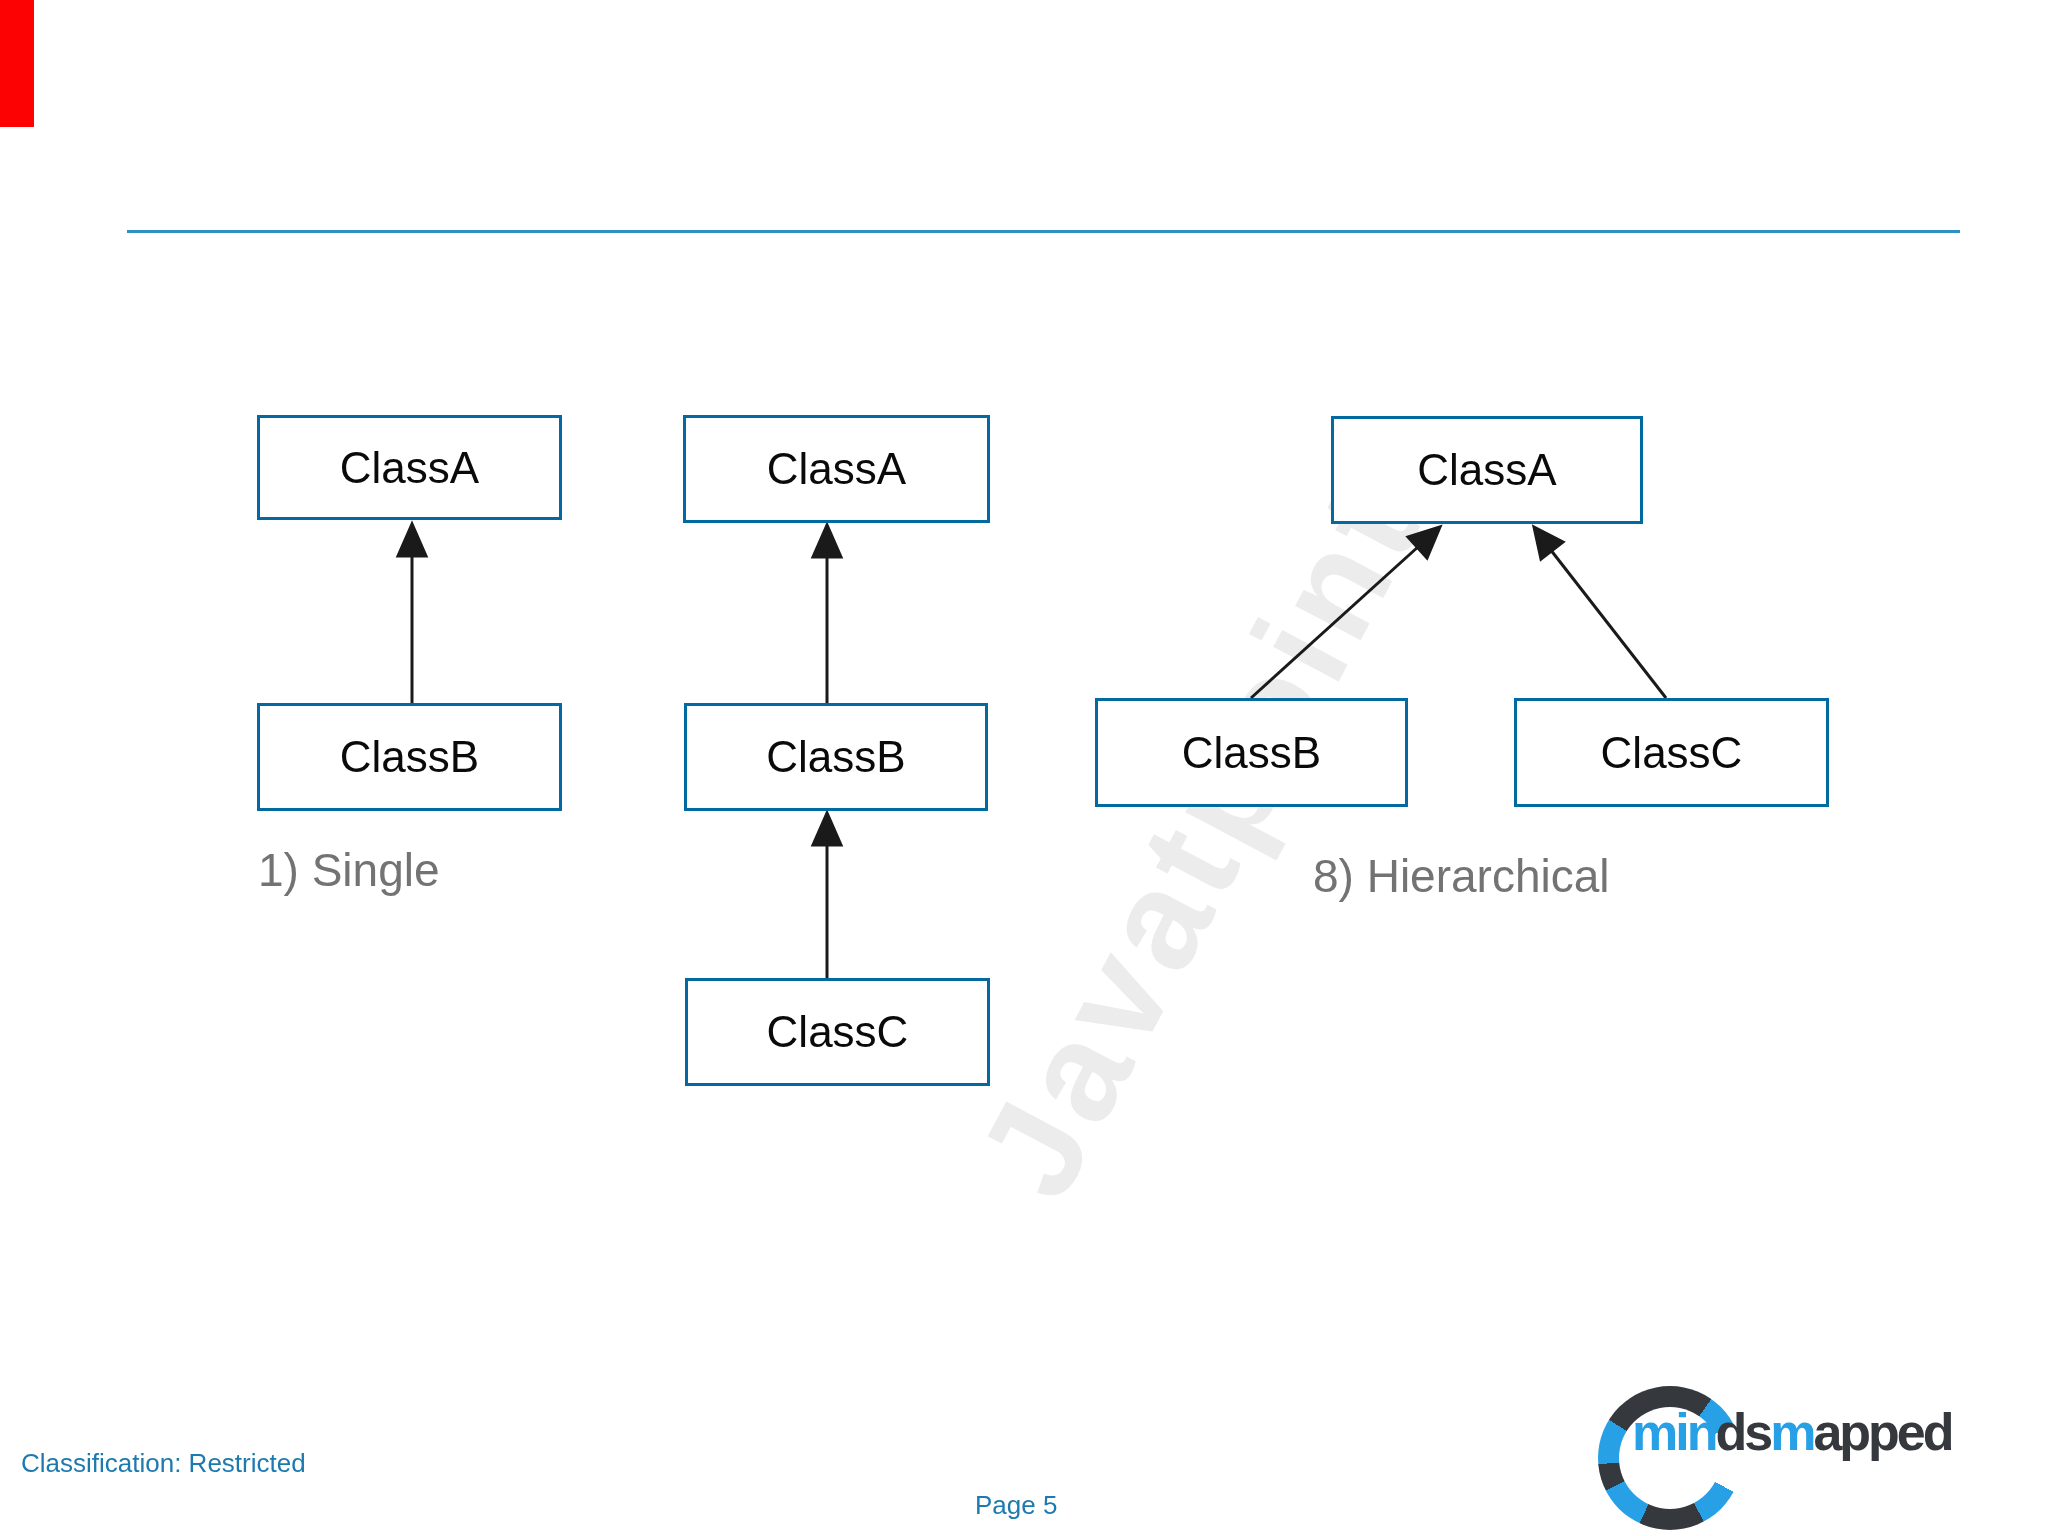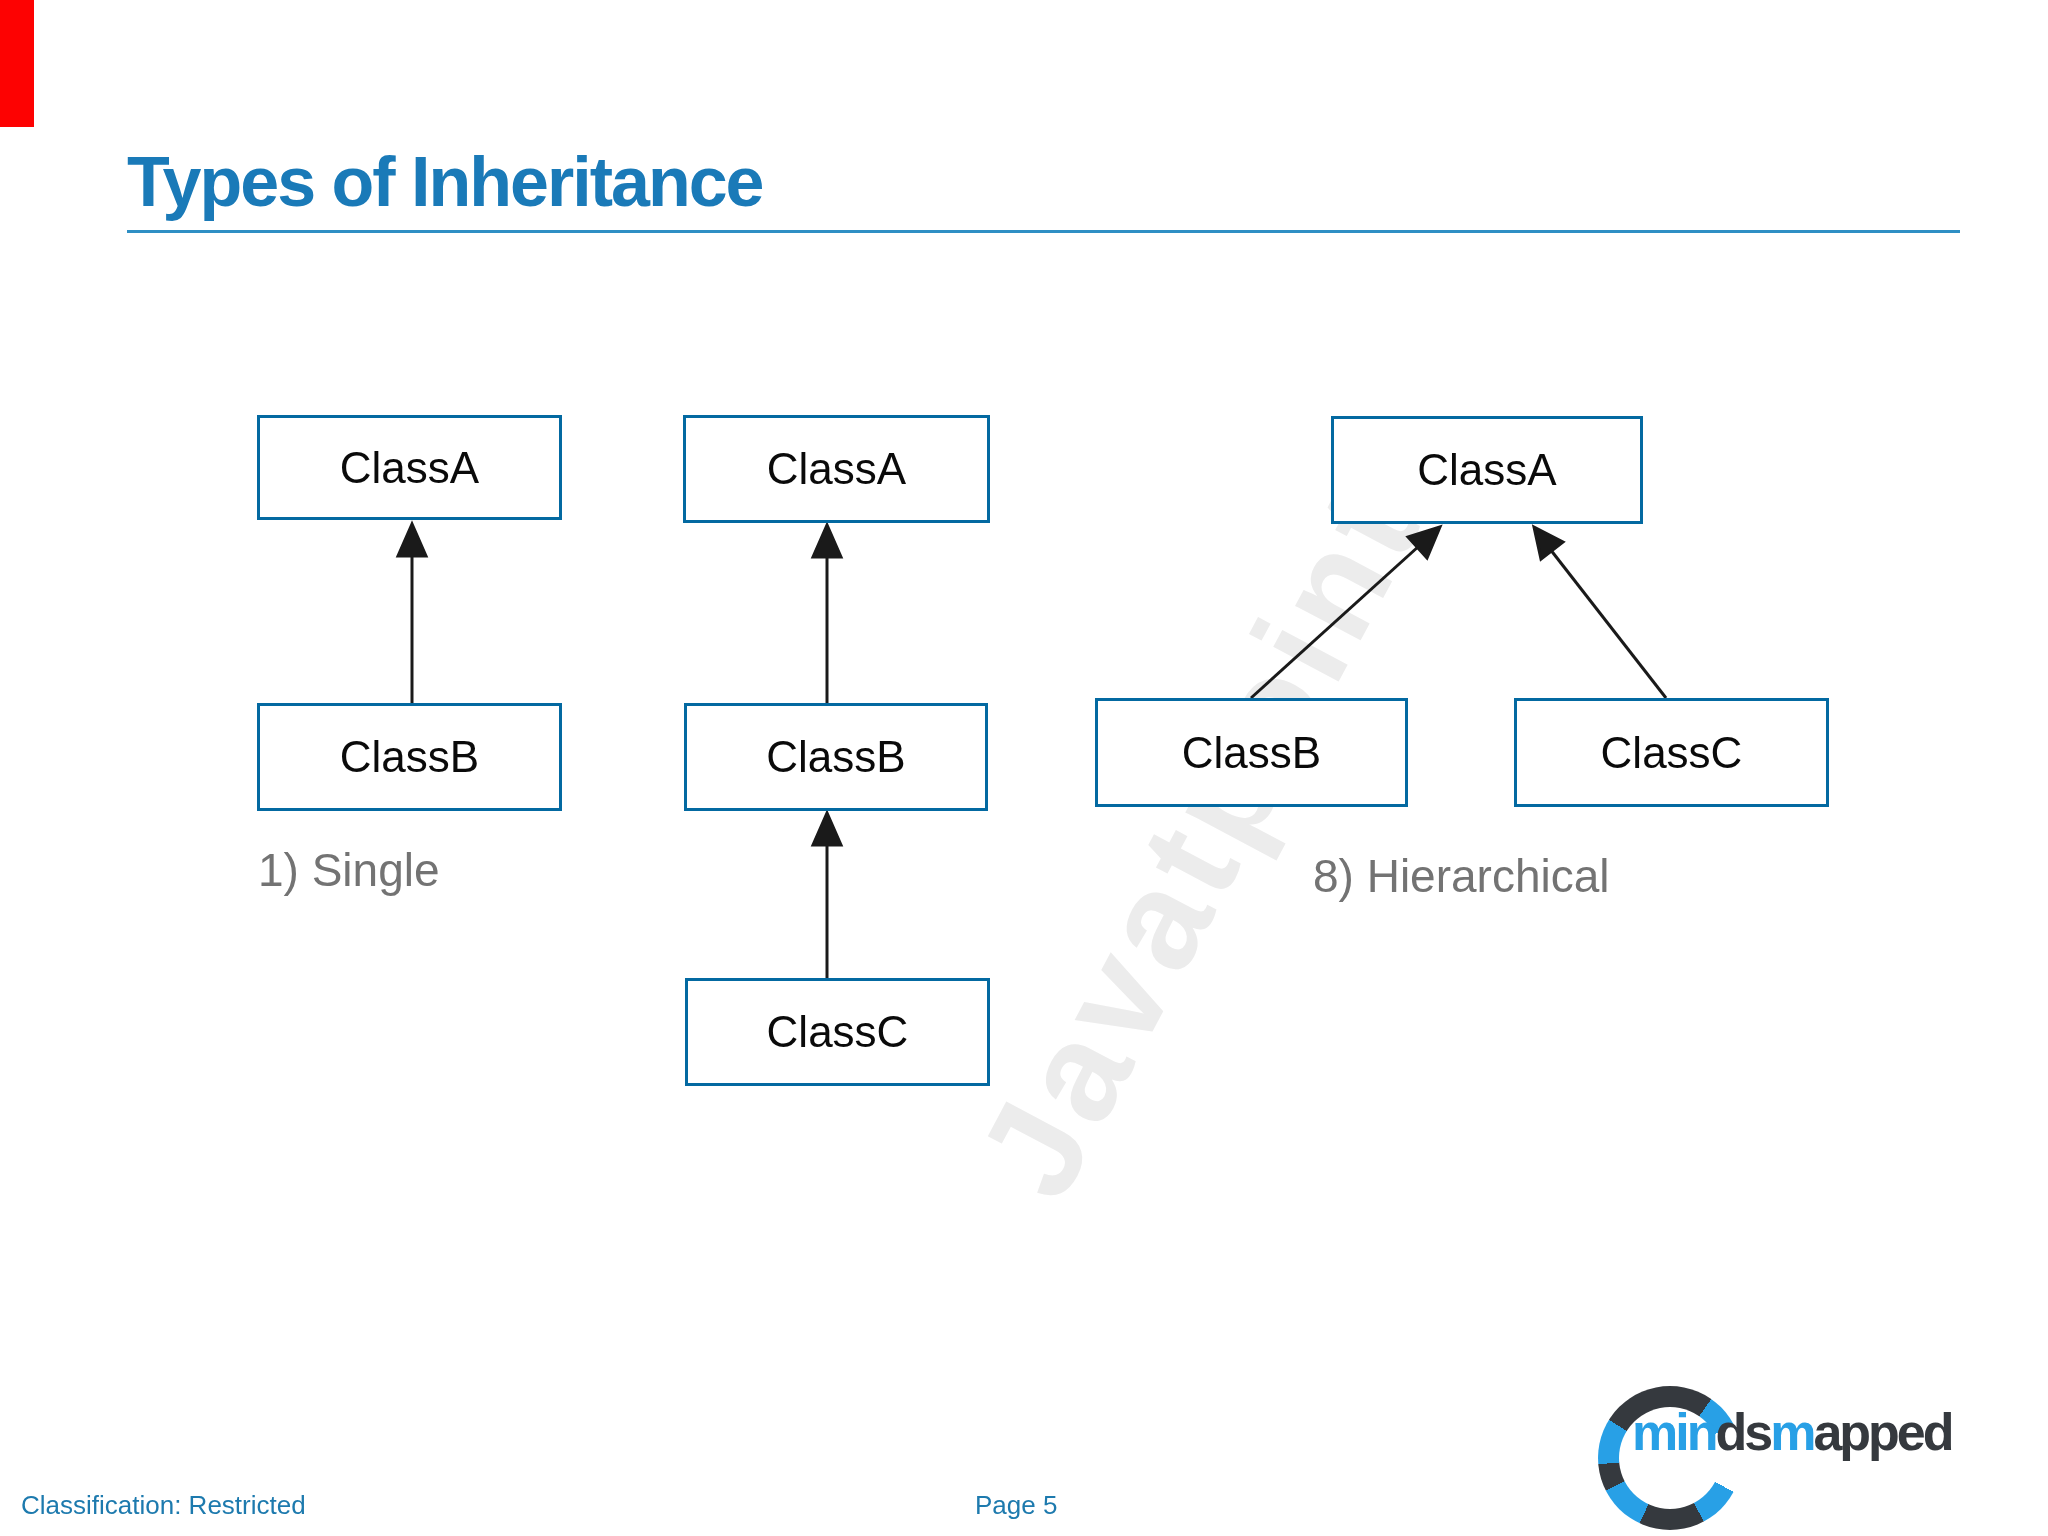--- a/index.html
+++ b/index.html
@@ -39,21 +39,21 @@
   #arrows{left:0;top:0;width:2048px;height:1536px;z-index:1;pointer-events:none;}
   
   #watermark{
     left:720px;top:770px;width:960px;height:140px;z-index:0;
     display:flex;align-items:center;justify-content:center;
     transform:rotate(-62deg);
     font-size:140px;font-weight:bold;letter-spacing:8px;color:#ececec;white-space:nowrap;
   }
   
   .footer-text{font-size:26px;color:#1d7aae;white-space:nowrap;z-index:2;}
-  #footer-classification{left:21px;top:1490px;}
+  #footer-classification{left:21px;top:1448px;}
   #footer-page{left:975px;top:1490px;}
   
   #logo{left:1590px;top:1382px;width:450px;height:150px;z-index:2;}
   #logo-ring{
     position:absolute;left:8px;top:4px;width:144px;height:144px;border-radius:50%;
     background:conic-gradient(from 0deg,
       #35393e 0deg 35deg,
       #28a0e6 35deg 62deg,
       #ffffff 62deg 118deg,
       #28a0e6 118deg 152deg,
@@ -71,21 +71,20 @@
     font-size:52px;font-weight:bold;letter-spacing:-3px;white-space:nowrap;
   }
 </style>
 </head>
 <body>
 
 <div id="canvas">
 
   <div id="red-bar" class="abs"></div>
 
-  <div id="title" class="abs">Types of Inheritance</div>
   <div id="title-underline" class="abs"></div>
 
   <div id="watermark" class="abs">Javatpoint</div>
 
   <svg id="arrows" class="abs" viewBox="0 0 2048 1536" xmlns="http://www.w3.org/2000/svg">
     <g stroke="#1a1a1a" stroke-width="3" fill="#1a1a1a">
 
       <line x1="412" y1="703" x2="412" y2="552"></line>
       <polygon points="412,524 398,556 426,556"></polygon>
 

